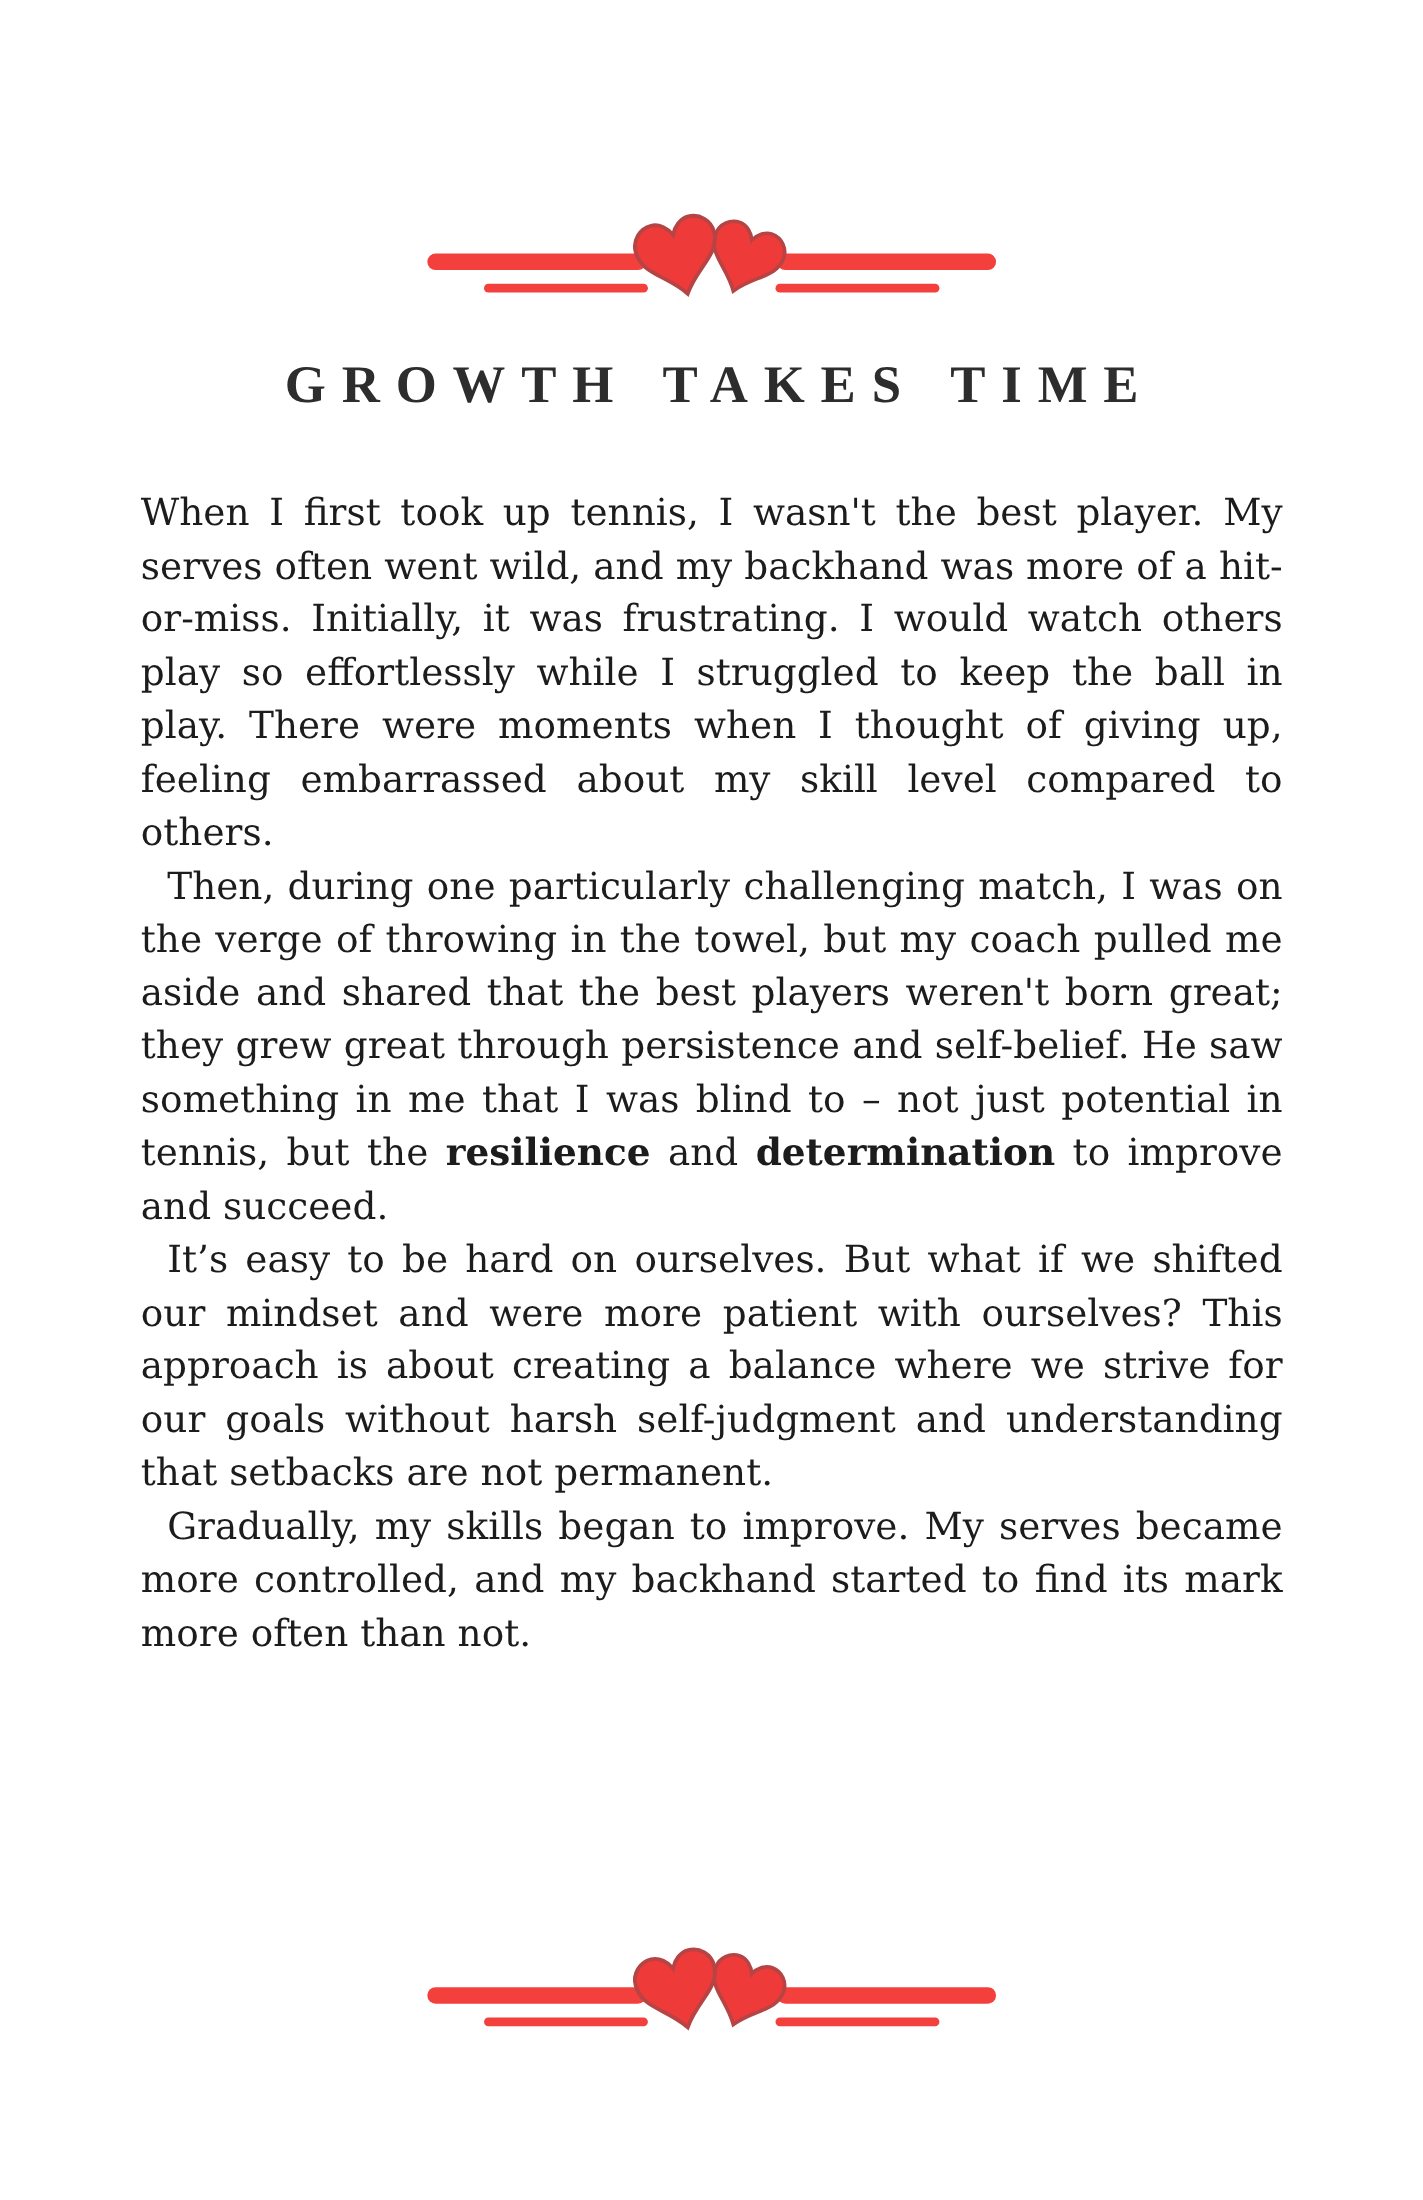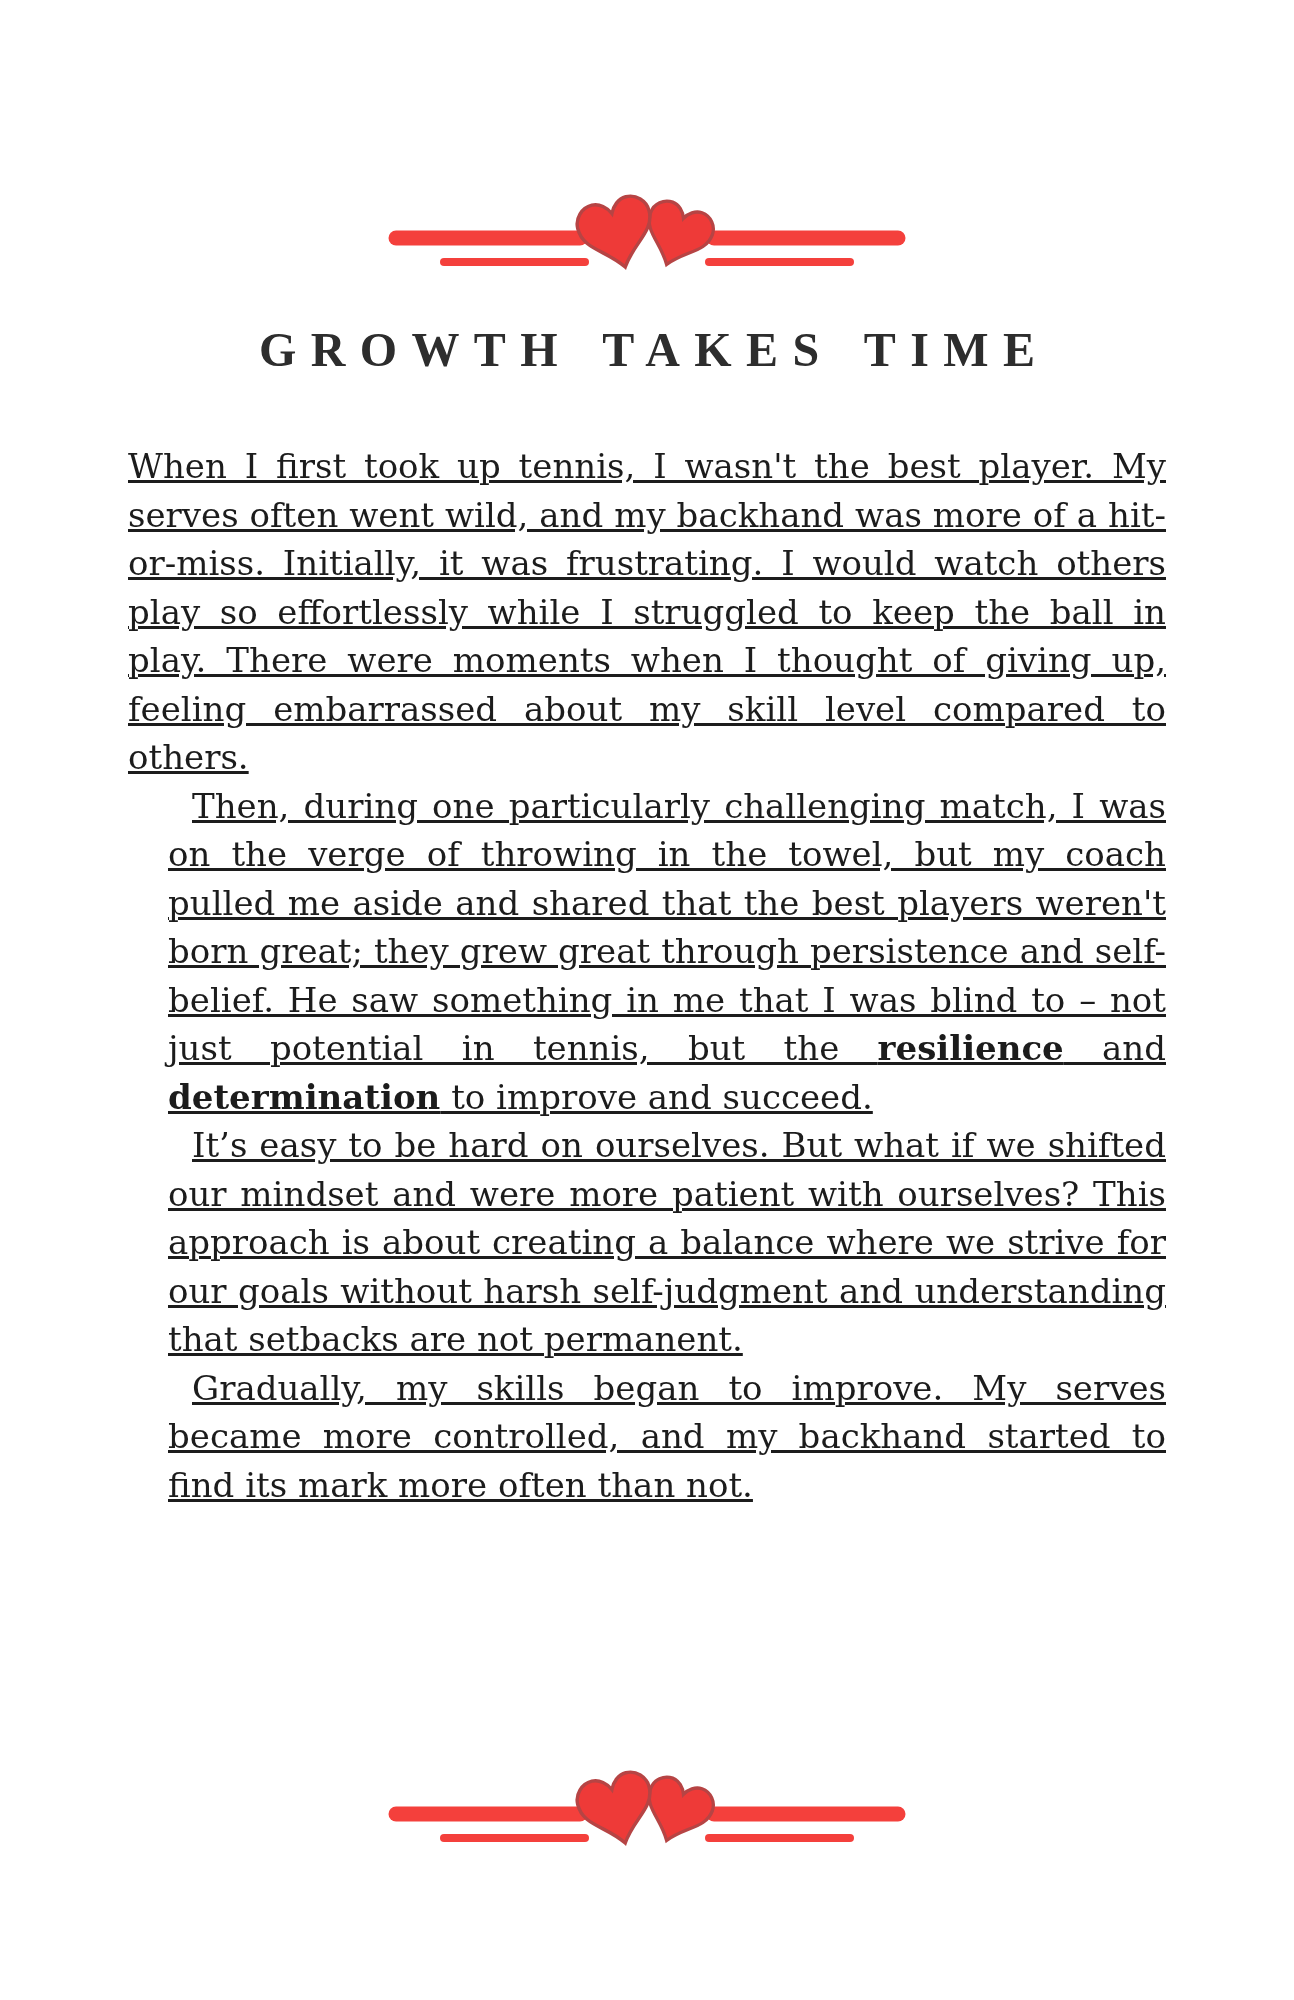--- a/index.html
+++ b/index.html
@@ -34,24 +34,23 @@
     text-indent: 0.30em; 
   }
   .article-body {
     position: absolute;
     top: 442px;
     left: 128px;
     width: 1038px;
     font-size: 34px;
     line-height: 48.5px;
     text-align: justify;
-    text-decoration: underline;
   }
   .article-body p { margin: 0; padding: 0; }
-  .article-body p.indent { text-indent: 24px; margin-left: 40px; }
+  .article-body p.indent { text-indent: 24px; }
   .article-body strong { font-weight: 700; }
 </style>
 </head>
 <body>
 
 <div class="page">
 
   <svg class="divider divider-top" width="522" height="90" viewBox="0 0 522 90" xmlns="http://www.w3.org/2000/svg">
     <line x1="10" y1="46" x2="194" y2="46" stroke-width="15" stroke-linecap="round" stroke="#f4403c"></line>
     <line x1="328" y1="46" x2="512" y2="46" stroke-width="15" stroke-linecap="round" stroke="#f4403c"></line>

